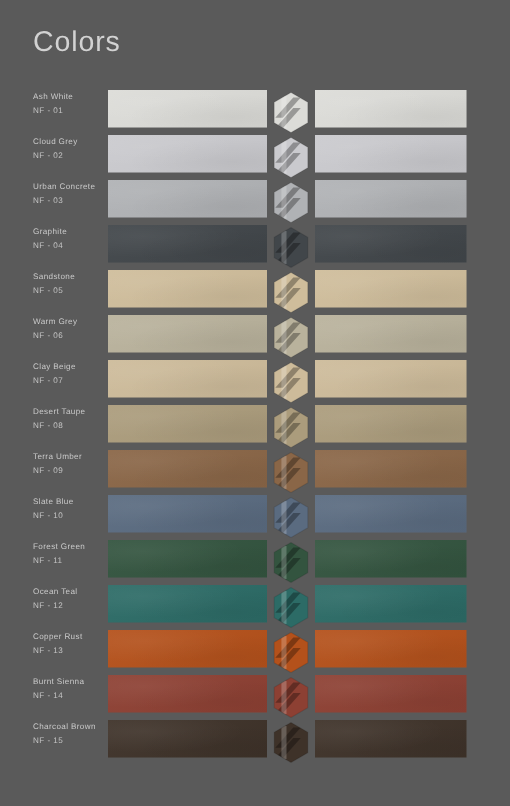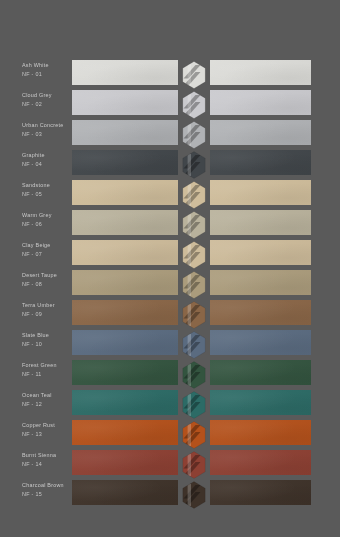--- a/index.html
+++ b/index.html
@@ -112,20 +112,21 @@
     height: 28px;
   }
 
   .row-logo svg { display: block; width: 24px; height: 28px; }
 </style>
 </head>
 <body>
 
 <div id="page">
 
+  <div id="page-title">Colors</div>
 
   <div id="swatch-list">
       <div class="swatch-row">
         <div class="row-label">
           <span class="label-name">Ash White</span>
           <span class="label-code">NF - 01</span>
         </div>
         <div class="swatch swatch-left">
           <div class="swatch-inner" style="background: rgb(220, 220, 216);"></div>
         </div>

